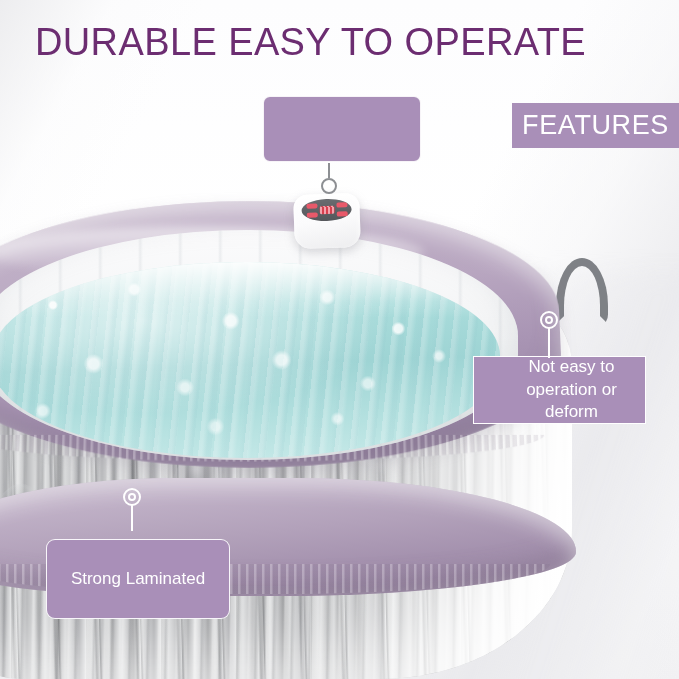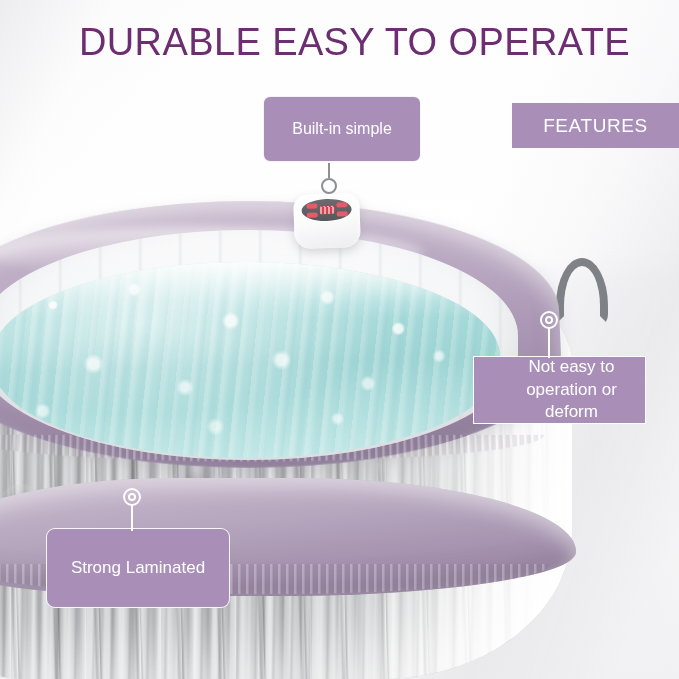--- a/index.html
+++ b/index.html
@@ -56,36 +56,35 @@
     position: absolute;
     left: 0;
     top: 21px;
     width: 621px;
     text-align: center;
     font-size: 38px;
     letter-spacing: 0.4px;
     font-weight: 400;
     color: #6c2d71;
     white-space: nowrap;
-    margin-left: 44px;
   }
 
   
   .features-badge {
     position: absolute;
     left: 512px;
     top: 103px;
     width: 167px;
     height: 45px;
     background: #a98fb8;
     display: flex;
     align-items: center;
     justify-content: center;
     color: #ffffff;
-    font-size: 19px;
+    font-size: 27px;
     letter-spacing: 0.6px;
   }
 
   
   .tub {
     position: absolute;
     left: -64px;
     top: 178px;
     width: 768px;
     height: 501px;
@@ -317,21 +316,21 @@
     left: 473px;
     top: 356px;
     width: 173px;
     height: 68px;
     border: 1.5px solid #ffffff;
     font-size: 17px;
     padding-left: 24px;
   }
   .callout-pvc {
     left: 46px;
-    top: 528px;
+    top: 539px;
     width: 184px;
     height: 80px;
     border-radius: 9px;
     border: 1.5px solid rgba(255,255,255,0.92);
     font-size: 17px;
   }
 
   
   .leader-line {
     position: absolute;
@@ -445,21 +444,20 @@
     </div>
   </div>
 
   <div class="headline">DURABLE EASY TO OPERATE</div>
 
   <div class="features-badge">
     <span>FEATURES</span>
   </div>
 
   <div class="callout callout-panel">
-    <span>Built-in simple</span>
   </div>
   <div class="leader-line dark" style="left:328px;top:163px;height:15px;"></div>
   <div class="marker-ring dark" style="left:321px;top:178px;width:16px;height:16px;"></div>
 
   <div class="callout callout-collapse">
     <span>Not easy to</span>
     <span>operation or deform</span>
   </div>
   <div class="leader-line" style="left:548px;top:328px;height:30px;"></div>
   <div class="marker-ring" style="left:540px;top:311px;width:18px;height:18px;"></div>

